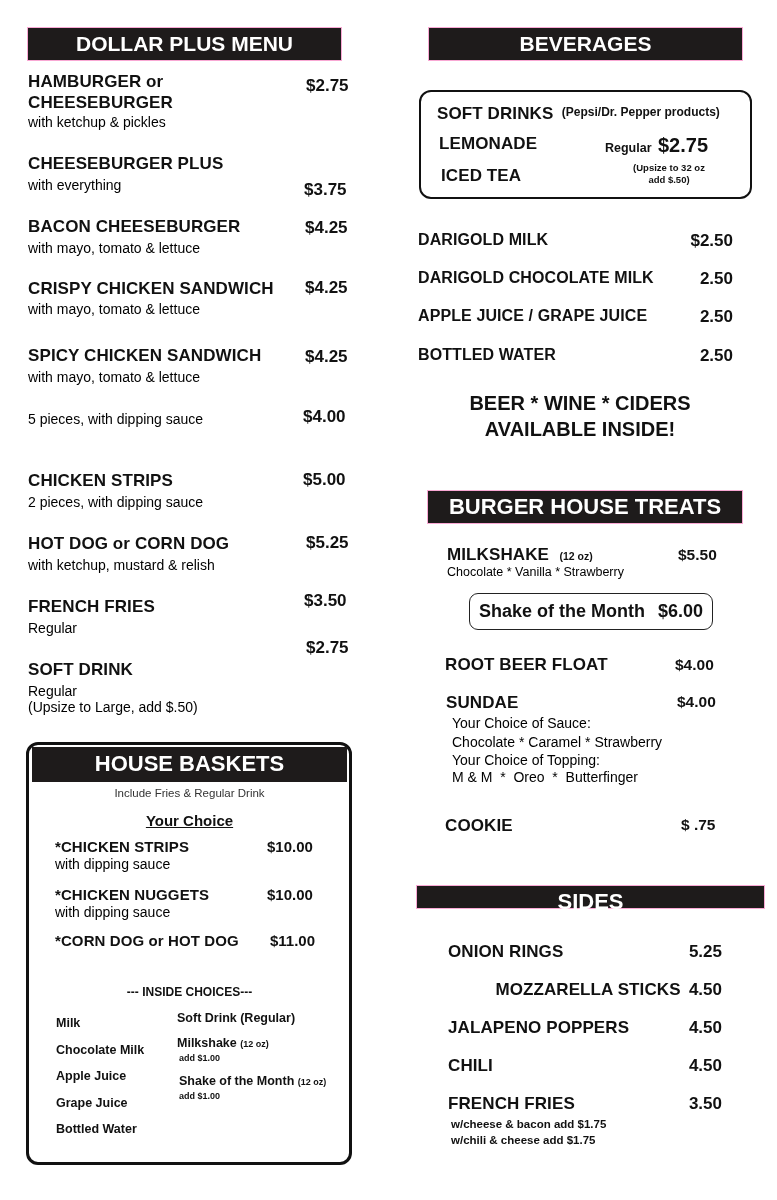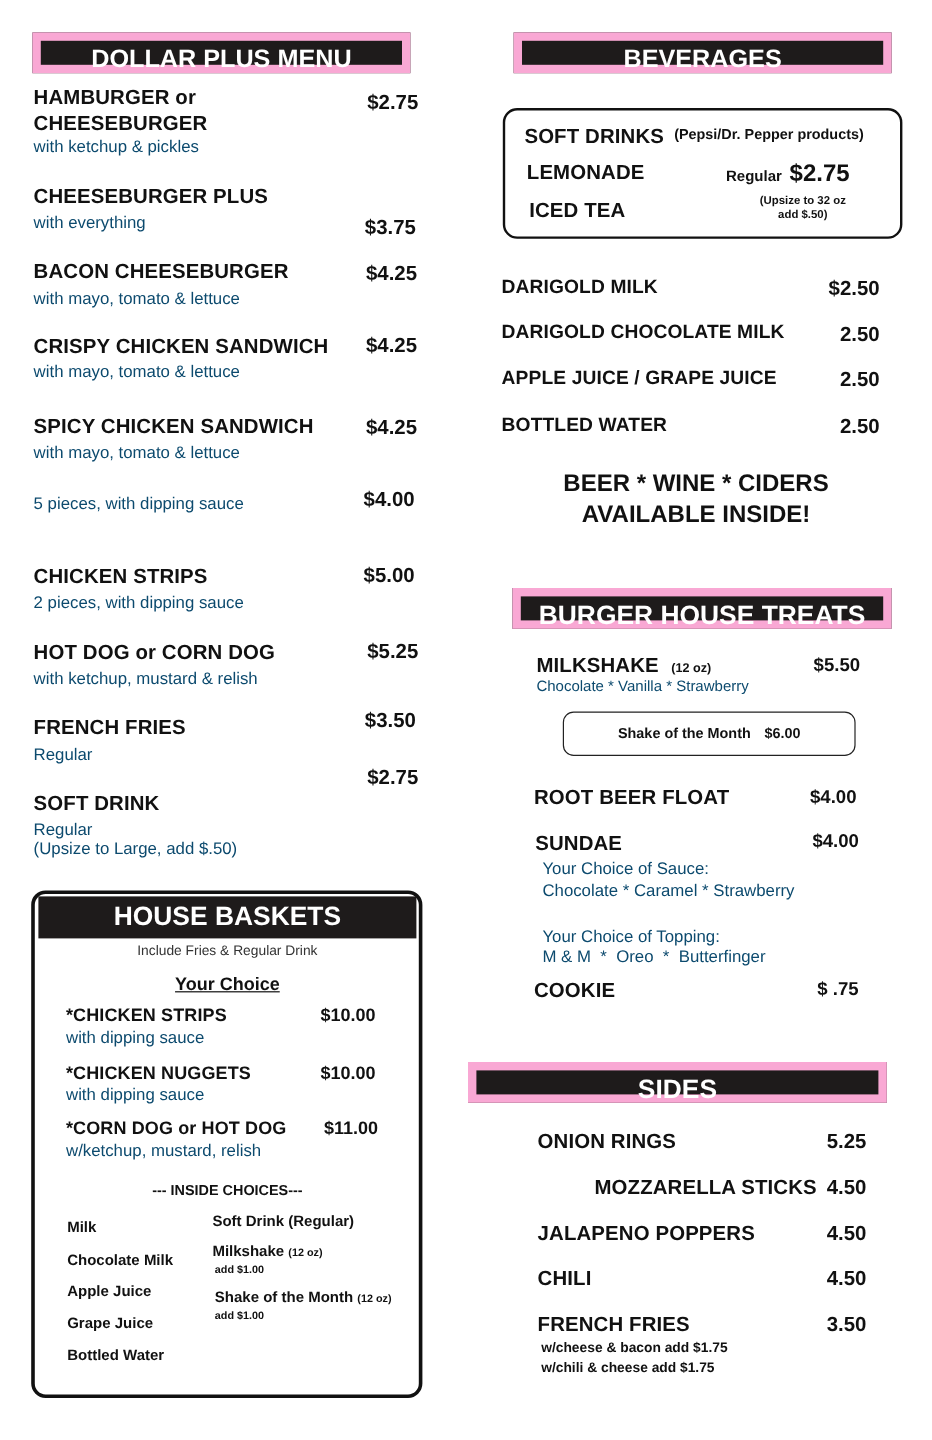--- a/index.html
+++ b/index.html
@@ -1,21 +1,21 @@
 <!DOCTYPE html>
 <html><head>
 <meta charset="utf-8">
 <style>
   * { box-sizing: border-box; margin: 0; padding: 0; }
   html, body { width: 777px; height: 1200px; background: #ffffff; overflow: hidden; }
   body { position: relative; font-family: "Liberation Sans", "DejaVu Sans", sans-serif; color: #111111; }
   .abs { position: absolute; }
-  .hdr { position: absolute; background: #1e1b1b; color: #ffffff; font-weight: bold; text-align: center; border: 7px solid #f9a8d4; }
+  .hdr { position: absolute; background: #1e1b1b; color: #ffffff; font-weight: bold; text-align: center; border: 1px solid #f9a8d4; }
   .name { font-weight: bold; font-size: 17px; letter-spacing: 0.1px; color: #111; white-space: nowrap; }
-  .desc { font-size: 14px; color: #0c4a6e; white-space: nowrap; }
+  .desc { font-size: 14px; color: #000000; white-space: nowrap; }
   .price { font-weight: bold; font-size: 17px; color: #111; white-space: nowrap; }
   .item { position: absolute; }
   .roundbox { position: absolute; border: 3px solid #111; border-radius: 12px; background: #fff; }
 </style>
 </head>
 <body>
 
 <div class="hdr" style="left:27px; top:27px; width:315px; height:34px; font-size:21px; line-height:32px;">DOLLAR PLUS MENU</div>
 
 <div class="item" style="left:28px; top:72px; width:330px;">
@@ -89,21 +89,20 @@
   <div class="desc" style="margin-top:1px;">with dipping sauce</div>
   <div class="price abs" style="font-size:15px; left:212px; top:0;">$10.00</div>
 </div>
 <div class="item" style="left:55px; top:886px; width:280px;">
   <div class="name" style="font-size:15px;">*CHICKEN NUGGETS</div>
   <div class="desc" style="margin-top:1px;">with dipping sauce</div>
   <div class="price abs" style="font-size:15px; left:212px; top:0;">$10.00</div>
 </div>
 <div class="item" style="left:55px; top:932px; width:280px;">
   <div class="name" style="font-size:15px;">*CORN DOG or HOT DOG</div>
-  <div class="desc" style="margin-top:1px;">w/ketchup, mustard, relish</div>
   <div class="price abs" style="font-size:15px; left:215px; top:0;">$11.00</div>
 </div>
 
 <div class="abs" style="left:32px; top:985px; width:315px; text-align:center; font-size:12px; font-weight:bold;">--- INSIDE CHOICES---</div>
 
 <div class="abs" style="left:56px; top:1010px; font-size:12.5px; font-weight:bold; line-height:26.5px;">
   <div>Milk</div>
   <div>Chocolate Milk</div>
   <div>Apple Juice</div>
   <div>Grape Juice</div>
@@ -170,45 +169,45 @@
 
 <div class="item" style="left:447px; top:545px; width:290px;">
   <div style="white-space:nowrap;">
     <span class="name">MILKSHAKE</span>
     <span style="font-size:10.5px; font-weight:bold; margin-left:6px;">(12 oz)</span>
   </div>
   <div class="desc" style="font-size:12.5px;">Chocolate * Vanilla * Strawberry</div>
   <div class="price abs" style="font-size:15.5px; left:231px; top:1px;">$5.50</div>
 </div>
 
-<div class="abs" style="left:469px; top:593px; width:244px; height:37px; border:1.5px solid #222; border-radius:9px; text-align:center; line-height:34px; font-size:12px; font-weight:bold; white-space:nowrap;">
+<div class="abs" style="left:469px; top:593px; width:244px; height:37px; border:1.5px solid #222; border-radius:9px; text-align:center; line-height:34px; font-size:18px; font-weight:bold; white-space:nowrap;">
   <span>Shake of the Month</span>
   <span style="margin-left:8px;">$6.00</span>
 </div>
 
 <div class="item" style="left:445px; top:655px; width:290px;">
   <div class="name">ROOT BEER FLOAT</div>
   <div class="price abs" style="font-size:15.5px; left:230px; top:1px;">$4.00</div>
 </div>
 
 <div class="item" style="left:446px; top:693px; width:290px;">
   <div class="name">SUNDAE</div>
   <div class="price abs" style="font-size:15.5px; left:231px; top:0;">$4.00</div>
   <div class="desc" style="padding-left:6px; margin-top:1px; line-height:19px;">Your Choice of Sauce:</div>
   <div class="desc" style="padding-left:6px; line-height:19px;">Chocolate * Caramel * Strawberry</div>
-  <div class="desc" style="padding-left:6px; margin-top:20px; line-height:17px;">Your Choice of Topping:</div>
+  <div class="desc" style="padding-left:6px; margin-top:0; line-height:17px;">Your Choice of Topping:</div>
   <div class="desc" style="padding-left:6px; line-height:17px; white-space:pre;">M &amp; M  *  Oreo  *  Butterfinger</div>
 </div>
 
 <div class="item" style="left:445px; top:816px; width:290px;">
   <div class="name">COOKIE</div>
   <div class="price abs" style="font-size:15.5px; left:236px; top:0;">$ .75</div>
 </div>
 
-<div class="hdr" style="left:390px; top:885px; width:349px; height:34px; font-size:22px; line-height:32px;">SIDES</div>
+<div class="hdr" style="left:416px; top:885px; width:349px; height:24px; font-size:22px; line-height:32px;">SIDES</div>
 
 <div class="item" style="left:448px; top:942px; width:280px;">
   <div class="name">ONION RINGS</div>
   <div class="price abs" style="right:6px; top:0;">5.25</div>
 </div>
 <div class="item" style="left:448px; top:980px; width:280px;text-align:center;">
   <div class="name">MOZZARELLA STICKS</div>
   <div class="price abs" style="right:6px; top:0;">4.50</div>
 </div>
 <div class="item" style="left:448px; top:1018px; width:280px;">

